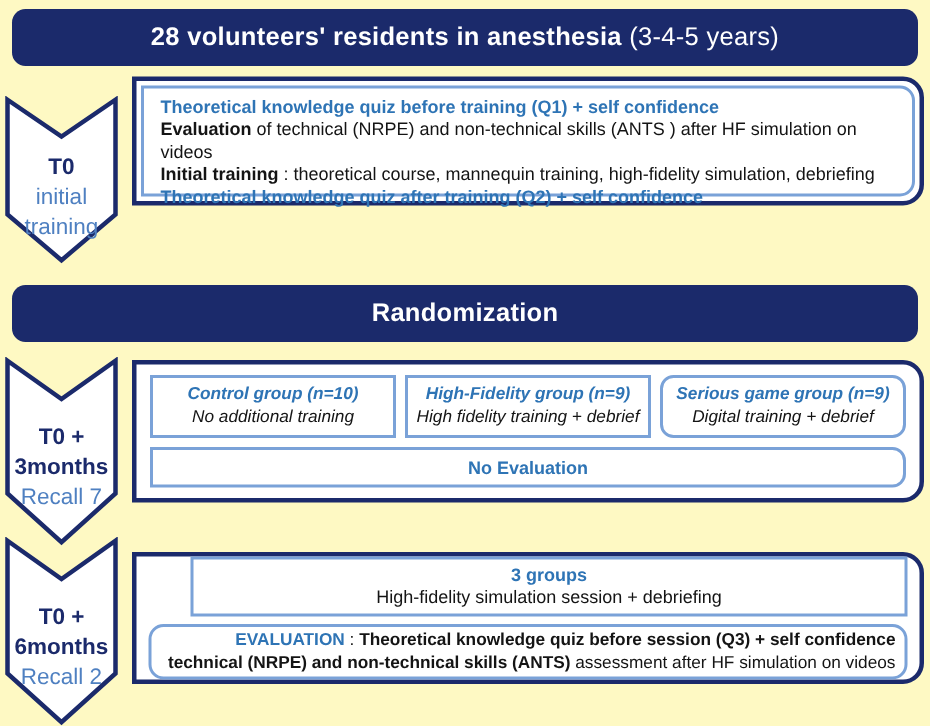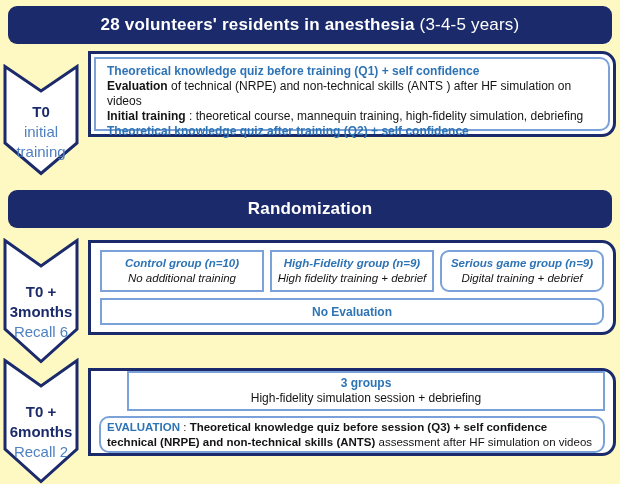--- a/index.html
+++ b/index.html
@@ -69,21 +69,21 @@
     display:flex; align-items:center; justify-content:center;
     color:var(--blue-text); font-weight:bold; font-size:12px;
   }
 
   
   .session-box {
     border:2px solid var(--light-border); text-align:center; padding:3px 4px;margin-left:28px;
   }
   .eval-box {
     border:2px solid var(--light-border); border-radius:10px;
-    text-align:left; padding:2px 6px; font-size:11.5px; line-height:14.5px; color:#141414;
+    text-align:right; padding:2px 6px; font-size:11.5px; line-height:14.5px; color:#141414;
   }
   .eval-box .lbl { color:var(--blue-text); font-weight:bold; }
   .eval-box b { font-weight:bold; }
 </style>
 </head>
 <body>
 
 <div id="canvas">
 
   <div class="banner" id="header-banner">
@@ -117,21 +117,21 @@
     <span>Randomization</span>
   </div>
 
   <div class="chev" id="chevron-recall1">
     <svg viewBox="0 0 78 126">
       <polygon class="chev-shape" points="3,2.5 39,28 75,2.5 75,91 39,123.5 3,91"></polygon>
     </svg>
     <div class="chev-label">
       <span class="chev-bold">T0 +</span>
       <span class="chev-bold">3months</span>
-      <span class="chev-light">Recall 6</span>
+      <span class="chev-light">Recall 7</span>
     </div>
   </div>
 
   <div class="sec" id="section-recall1">
     <div class="groups-row">
       <div class="group-box">
         <div class="group-title">Control group (n=10)</div>
         <div class="group-desc">No additional training</div>
       </div>
       <div class="group-box">

